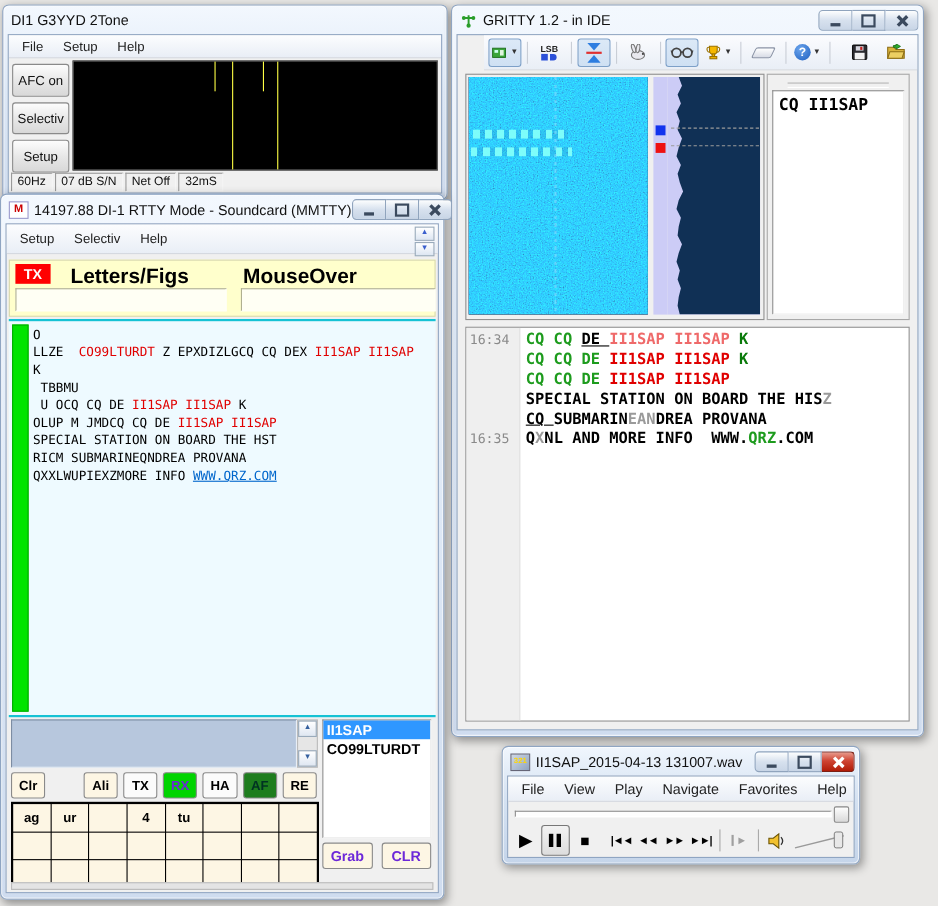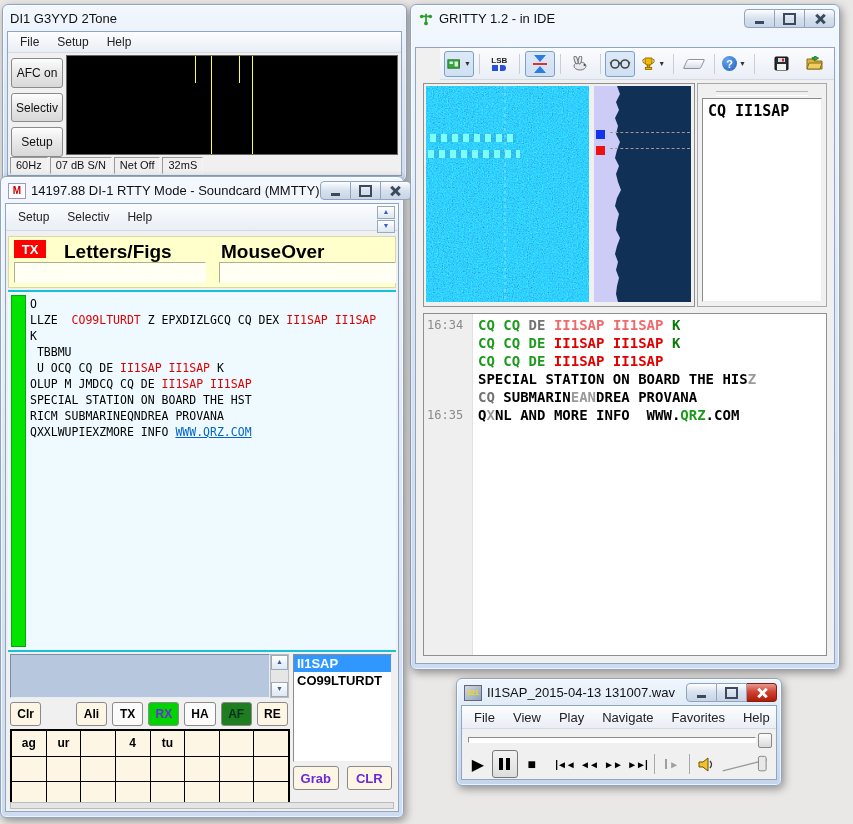--- a/index.html
+++ b/index.html
@@ -61,21 +61,21 @@
   .mm-hinput{position:absolute;top:25px;height:19px;background:#fffff4;border:1px solid #b0b090;
              border-right-color:#fffff8;border-bottom-color:#fffff8;}
   #mm-input1{left:5px;width:190px;}
   #mm-input2{left:210px;width:175px;}
   #mm-rx{position:absolute;left:2px;right:2px;top:86px;height:358px;background:#eefaff;
          border-top:2px solid #16c2d4;border-bottom:2px solid #16c2d4;}
   #mm-greenbar{position:absolute;left:3px;top:3px;bottom:3px;width:13px;background:#00e400;border:1px solid #0a0;}
   #mm-rxtext{position:absolute;left:22px;top:2px;right:2px;bottom:2px;font-family:"DejaVu Sans Mono",monospace;
              font-size:11.5px;line-height:16px;color:#000;white-space:pre;overflow:hidden;padding-top:2px;}
   .c-black{color:#000;} .c-red{color:#e00000;} .c-link{color:#0066cc;text-decoration:underline;}
-  .c-green{color:#1d9b1d;} .c-dgreen{color:#0a7a0a;} .c-lgreen{color:#737373;} .c-lred{color:#ef6a6a;} .c-gray{color:#9a9a9a;}
+  .c-green{color:#1d9b1d;} .c-dgreen{color:#0a7a0a;} .c-lgreen{color:#000000;text-decoration:underline;} .c-lred{color:#ef6a6a;} .c-gray{color:#9a9a9a;}
   #mm-bottom{position:absolute;left:2px;right:2px;top:448px;bottom:8px;}
   #mm-txinput{position:absolute;left:2px;top:2px;width:258px;height:42px;background:#b7c7dd;border:1px solid #7d8da3;
               border-right-color:#e8eef6;border-bottom-color:#e8eef6;}
   #mm-txscroll{position:absolute;left:262px;top:2px;width:17px;height:42px;display:flex;flex-direction:column;justify-content:space-between;background:#e6e6e6;border:1px solid #bbb;}
   .scr-btn{height:13px;background:linear-gradient(#fff,#dfe7f2);border:1px solid #9ab;font-size:7px;line-height:11px;color:#345f9e;text-align:center;}
   #mm-ctlrow{position:absolute;left:2px;top:50px;width:278px;height:24px;display:flex;gap:5px;}
   .ctl-btn{width:33px;height:22px;border:1px solid #8a8a8a;border-radius:3px;font-weight:bold;font-size:12px;
            display:flex;align-items:center;justify-content:center;color:#000;}
   .ctl-cream{background:#fdf6e4;}
   .ctl-white{background:#fbfbfb;}
@@ -89,21 +89,21 @@
            border-right-color:#eee;border-bottom-color:#eee;font-weight:bold;font-size:13px;}
   .list-item{padding:1px 3px;color:#000;}
   .list-item.selected{background:#2f97ff;color:#fff;}
   #mm-grabrow{position:absolute;left:285px;right:4px;top:114px;height:24px;display:flex;gap:8px;}
   .grab-btn{flex:1;border:1px solid #8a8a8a;border-radius:3px;background:#fdf6e4;font-weight:bold;font-size:13px;
             display:flex;align-items:center;justify-content:center;color:#6d28d9;}
   #mm-statusstrip{position:absolute;left:2px;right:2px;bottom:-6px;height:5px;background:#e4e4e4;border:1px solid #bbb;}
 
   
   #gritty{left:410px;top:4px;width:428px;height:664px;z-index:2;}
-  #gritty .client{top:42px;background:#f0f0f0;padding-left:24px;}
+  #gritty .client{top:26px;background:#f0f0f0;padding-left:24px;}
   #gr-toolbar{height:31px;display:flex;align-items:center;gap:3px;padding:0 4px;background:linear-gradient(#fbfcfe,#e9eef6);border-bottom:1px solid #d8dce2;}
   .tb-btn{height:24px;min-width:24px;display:flex;align-items:center;justify-content:center;border:1px solid transparent;border-radius:3px;padding:0 2px;}
   .tb-btn.pressed{border-color:#7da0c8;background:linear-gradient(#dce9f7,#cfe0f3);}
   .tb-sep{width:1px;height:20px;background:#c9ced6;margin:0 2px;}
   .dd-arrow{font-size:7px;color:#333;margin-left:2px;}
   #gr-panels{position:absolute;left:0;top:31px;right:0;height:230px;}
   #gr-left{position:absolute;left:7px;top:4px;width:270px;height:222px;background:#f0f0f0;border:1px solid #909090;}
   #gr-waterfall{position:absolute;left:2px;top:2px;width:163px;height:216px;background:#0a1840;overflow:hidden;}
   .wf-trace{position:absolute;height:8px;filter:blur(.4px);
             background:repeating-linear-gradient(90deg,rgba(130,255,250,.95) 0 6px,rgba(40,140,200,.25) 6px 11px);}

